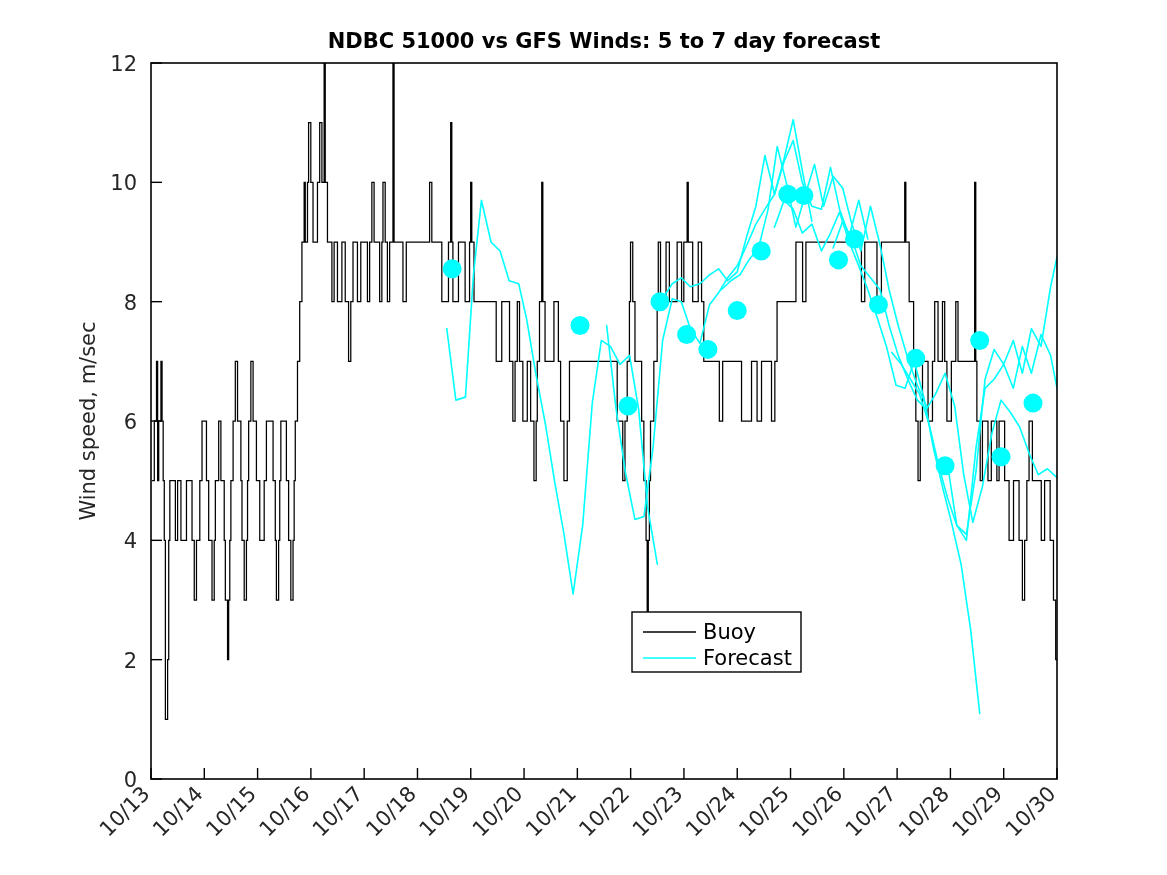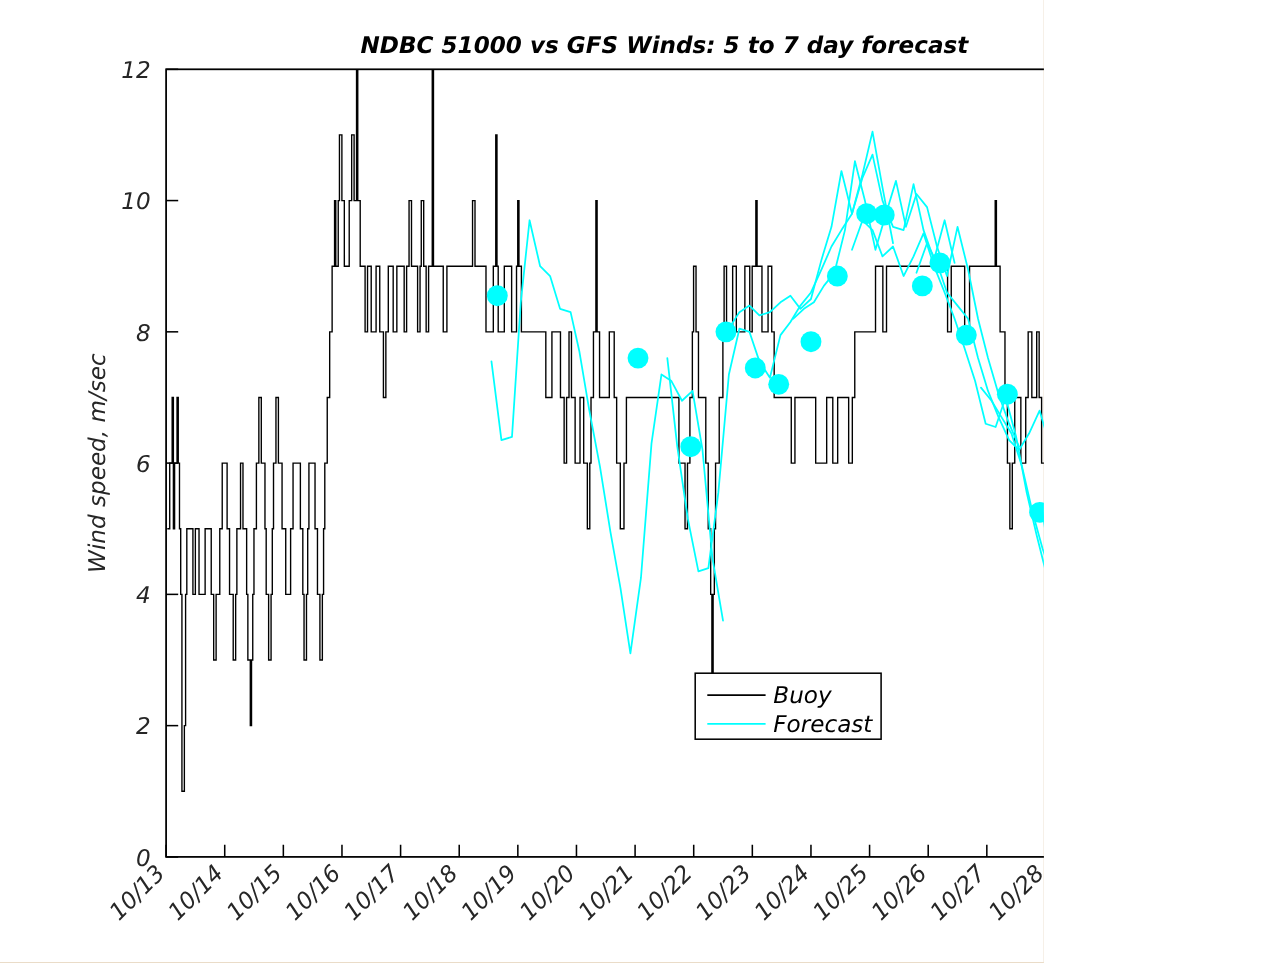--- a/index.html
+++ b/index.html
@@ -2,26 +2,25 @@
 <html><head>
 <meta charset="utf-8">
 <style>
   html, body {
     margin: 0;
     padding: 0;
     background: #ffffff;
   }
   #root {
     position: relative;
-    width: 949px;
+    width: 1167px;
     height: 875px;
-    background: #a16207;
+    background: #bef264;
     font-family: "DejaVu Sans", "Liberation Sans", sans-serif;
     overflow: hidden;
-    font-style: italic;
   }
   svg.figure {
     display: block;
     width: 1167px;
     height: 875px;
   }
   .chart-title {
     font-family: "DejaVu Sans", "Liberation Sans", sans-serif;
     font-size: 21px;
     font-weight: bold;

